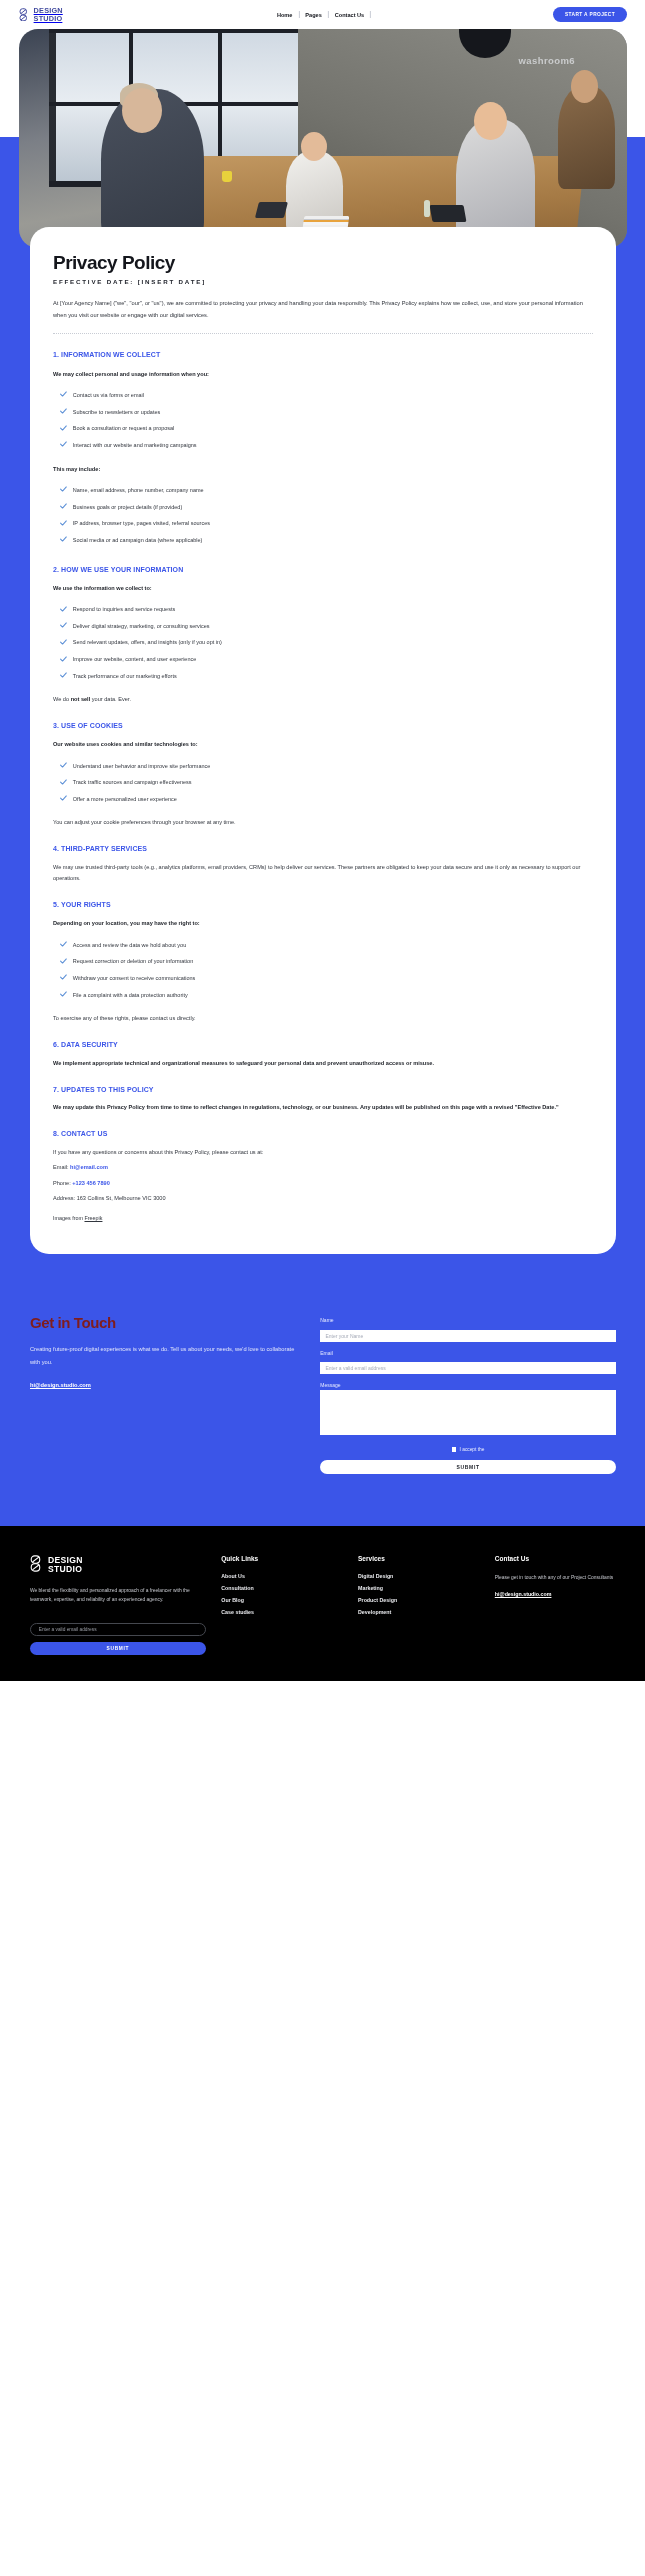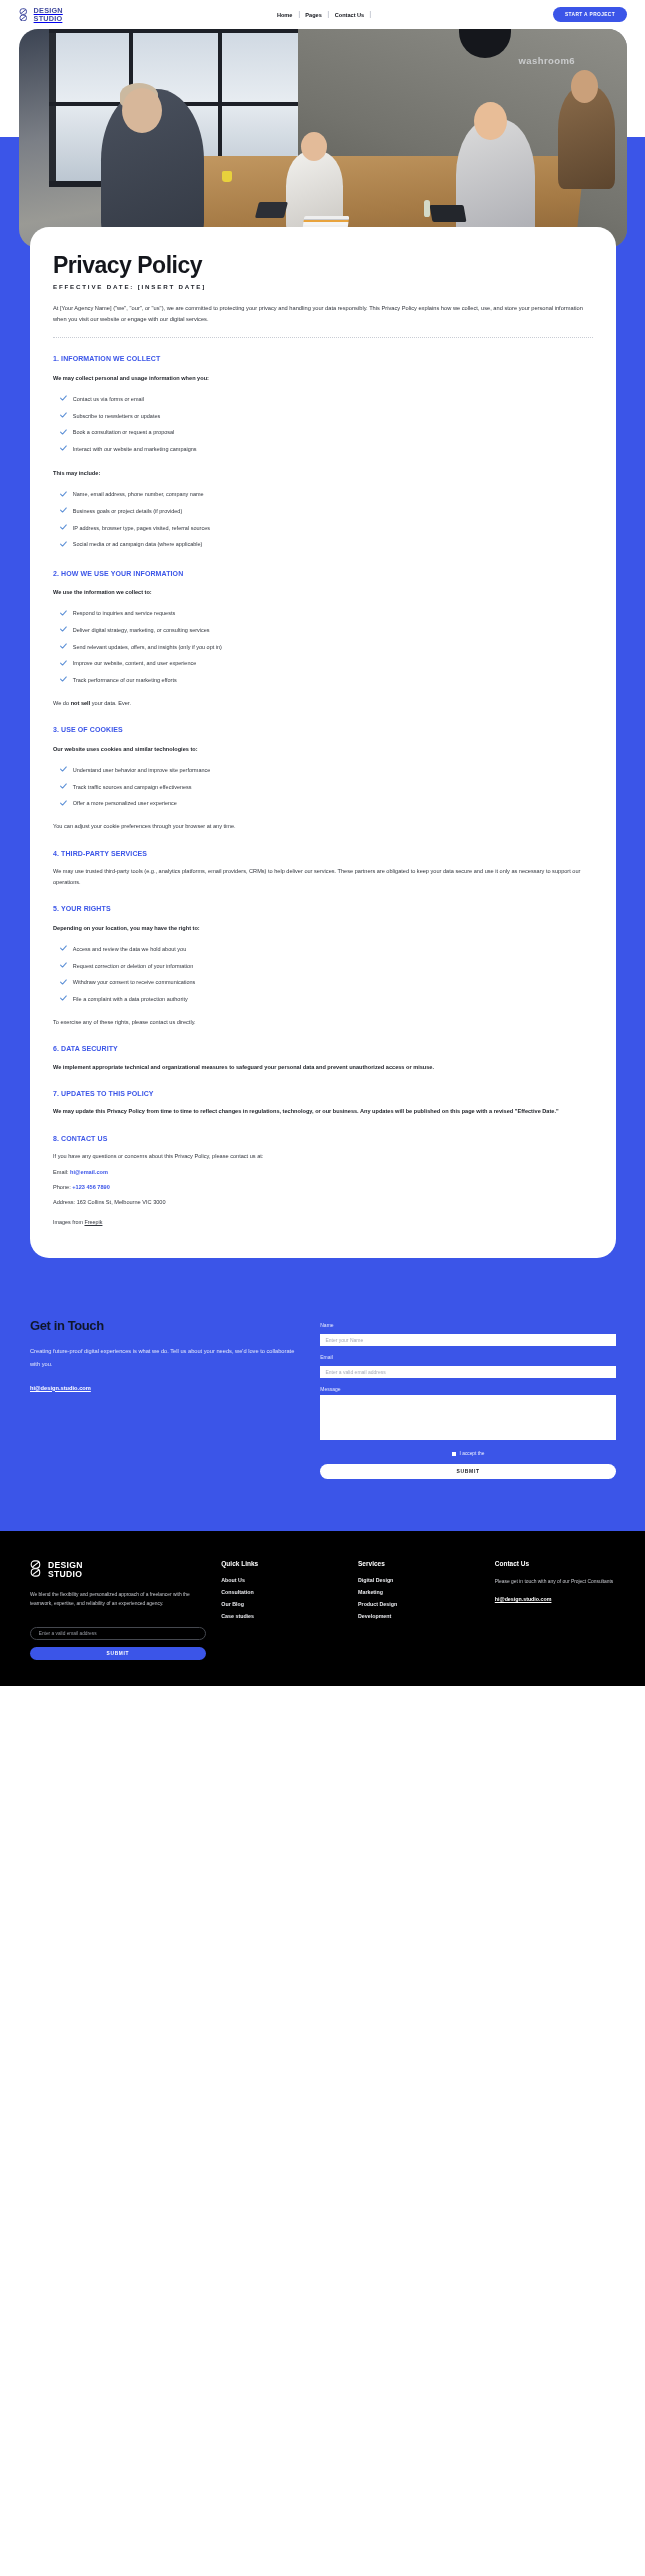--- a/index.html
+++ b/index.html
@@ -149,21 +149,21 @@
   
   .policy-card {
     position: relative;
     z-index: 3;
     margin: -21.5px 30px 0 30px;
     background: #fff;
     border-radius: 19px;
     padding: 26px 23px 33px 23px;
   }
   .policy-title {
-    font-size: 23px;
+    font-size: 19px;
     font-weight: 700;
     letter-spacing: -0.5px;
     color: #14161c;
     line-height: 1.05;
   }
   .policy-eyebrow {
     margin-top: 6px;
     font-size: 6.2px;
     font-weight: 600;
     letter-spacing: 1.8px;
@@ -233,23 +233,23 @@
   .touch {
     position: relative;
     z-index: 3;
     padding: 60px 30px 52px 30px;
     display: flex;
     gap: 20.7px;
     align-items: flex-start;
   }
   .touch-left { width: 46%; }
   .touch-h {
-    font-size: 13px;
-    font-weight: 700;
-    color: #0f172a;
+    font-size: 15px;
+    font-weight: 700;
+    color: #7f1d1d;
     letter-spacing: -0.4px;
   }
   .touch-p {
     margin-top: 12px;
     font-size: 5.7px;
     line-height: 2.25;
     color: #e3e7fb;
   }
   .touch-mail {
     margin-top: 13.8px;

